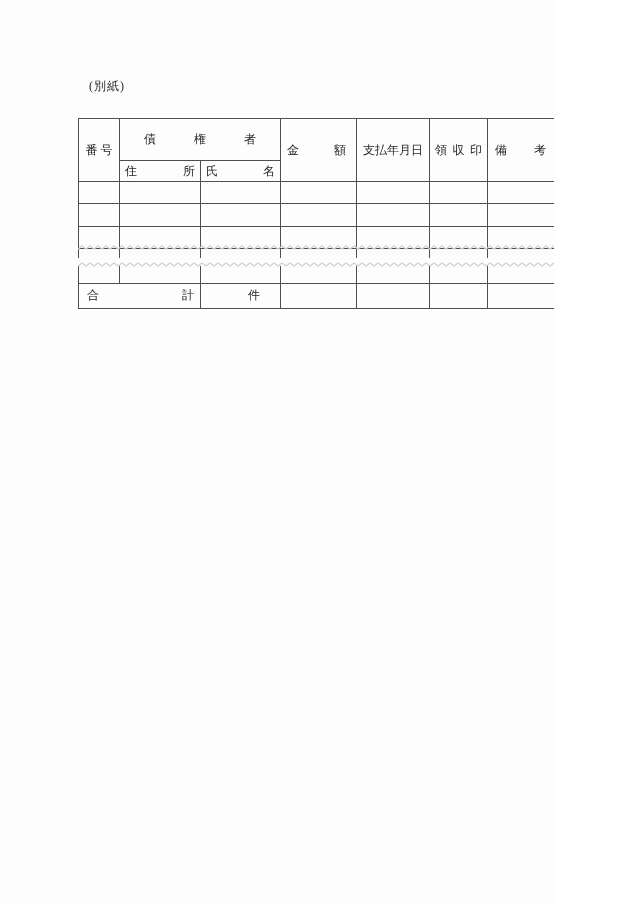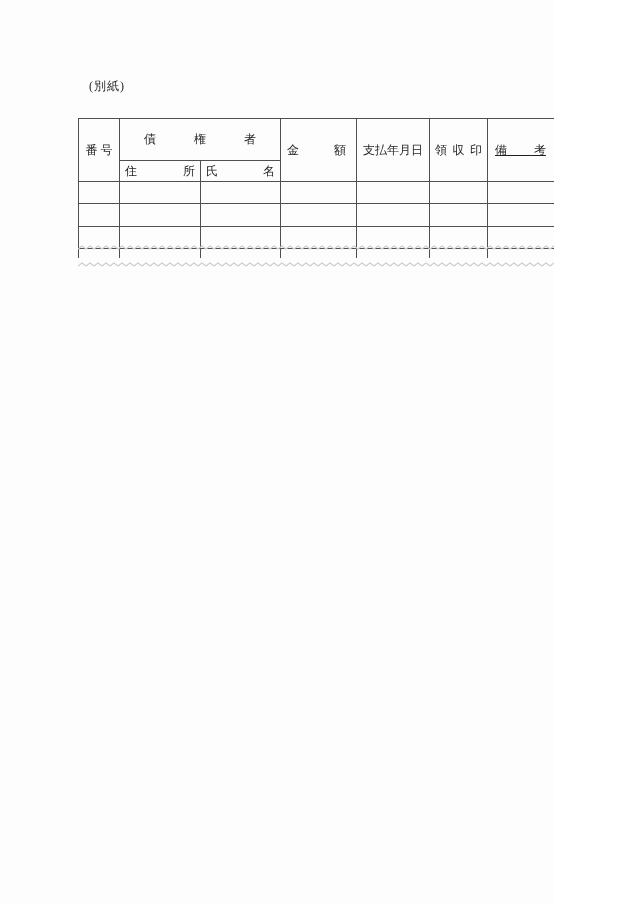--- a/index.html
+++ b/index.html
@@ -57,21 +57,21 @@
   }
   td.center { text-align: center; }
   td.jus {
     text-align: justify;
     text-align-last: justify;
     -moz-text-align-last: justify;
   }
   td.pad-n  { padding: 0 5px; }
   td.pad-w  { padding: 12px 24px; }
   td.pad-amt { padding: 0 10px 0 6px; }
-  td.pad-rmk { padding: 0 9px 0 7px; text-decoration: underline; }
+  td.pad-rmk { padding: 0 9px 0 7px; }
   td.pad-tot { padding: 0 6px 0 8px; }
   td.unit {
     text-align: right;
     padding-right: 20px;
   }
   tr.hrow { height: 21px; }
   tr.brow-a { height: 22px; }
   tr.brow-b { height: 23px; }
   tr.cut-top { height: 9px; }
   tr.cut-top td { border-bottom: none; }
@@ -162,14 +162,44 @@
     </tbody>
   </table>
 
   <svg class="tear tear-1" viewBox="0 0 477 7">
       <path d="M0 5 L4 2 L8 5 L12 2 L16 5 L20 2 L24 5 L28 2 L32 5 L36 2 L40 5 L44 2 L48 5 L52 2 L56 5 L60 2 L64 5 L68 2 L72 5 L76 2 L80 5 L84 2 L88 5 L92 2 L96 5 L100 2 L104 5 L108 2 L112 5 L116 2 L120 5 L124 2 L128 5 L132 2 L136 5 L140 2 L144 5 L148 2 L152 5 L156 2 L160 5 L164 2 L168 5 L172 2 L176 5 L180 2 L184 5 L188 2 L192 5 L196 2 L200 5 L204 2 L208 5 L212 2 L216 5 L220 2 L224 5 L228 2 L232 5 L236 2 L240 5 L244 2 L248 5 L252 2 L256 5 L260 2 L264 5 L268 2 L272 5 L276 2 L280 5 L284 2 L288 5 L292 2 L296 5 L300 2 L304 5 L308 2 L312 5 L316 2 L320 5 L324 2 L328 5 L332 2 L336 5 L340 2 L344 5 L348 2 L352 5 L356 2 L360 5 L364 2 L368 5 L372 2 L376 5 L380 2 L384 5 L388 2 L392 5 L396 2 L400 5 L404 2 L408 5 L412 2 L416 5 L420 2 L424 5 L428 2 L432 5 L436 2 L440 5 L444 2 L448 5 L452 2 L456 5 L460 2 L464 5 L468 2 L472 5 L476 2 L480 5"></path>
     </svg>
   <svg class="tear tear-2" viewBox="0 0 477 7">
       <path d="M0 5 L4 2 L8 5 L12 2 L16 5 L20 2 L24 5 L28 2 L32 5 L36 2 L40 5 L44 2 L48 5 L52 2 L56 5 L60 2 L64 5 L68 2 L72 5 L76 2 L80 5 L84 2 L88 5 L92 2 L96 5 L100 2 L104 5 L108 2 L112 5 L116 2 L120 5 L124 2 L128 5 L132 2 L136 5 L140 2 L144 5 L148 2 L152 5 L156 2 L160 5 L164 2 L168 5 L172 2 L176 5 L180 2 L184 5 L188 2 L192 5 L196 2 L200 5 L204 2 L208 5 L212 2 L216 5 L220 2 L224 5 L228 2 L232 5 L236 2 L240 5 L244 2 L248 5 L252 2 L256 5 L260 2 L264 5 L268 2 L272 5 L276 2 L280 5 L284 2 L288 5 L292 2 L296 5 L300 2 L304 5 L308 2 L312 5 L316 2 L320 5 L324 2 L328 5 L332 2 L336 5 L340 2 L344 5 L348 2 L352 5 L356 2 L360 5 L364 2 L368 5 L372 2 L376 5 L380 2 L384 5 L388 2 L392 5 L396 2 L400 5 L404 2 L408 5 L412 2 L416 5 L420 2 L424 5 L428 2 L432 5 L436 2 L440 5 L444 2 L448 5 L452 2 L456 5 L460 2 L464 5 L468 2 L472 5 L476 2 L480 5"></path>
     </svg>
 
+  <table class="tbl tbl-lower">
+    <colgroup>
+      <col style="width:41px">
+        <col style="width:81px">
+        <col style="width:80px">
+      <col style="width:76px">
+        <col style="width:73px">
+        <col style="width:58px">
+      <col style="width:68px">
+    </colgroup>
+    <tbody>
+      <tr class="cut-bot">
+        <td class="c"></td>
+          <td class="c"></td>
+          <td class="c"></td>
+          <td class="c"></td>
+          <td class="c"></td>
+          <td class="c"></td>
+          <td class="c"></td>
+      </tr>
+      <tr class="trow">
+        <td class="c jus pad-tot" colspan="2">合 計</td>
+        <td class="c unit">件</td>
+        <td class="c"></td>
+        <td class="c"></td>
+        <td class="c"></td>
+        <td class="c"></td>
+      </tr>
+    </tbody>
+  </table>
 
 </div>
 
 </body></html>

